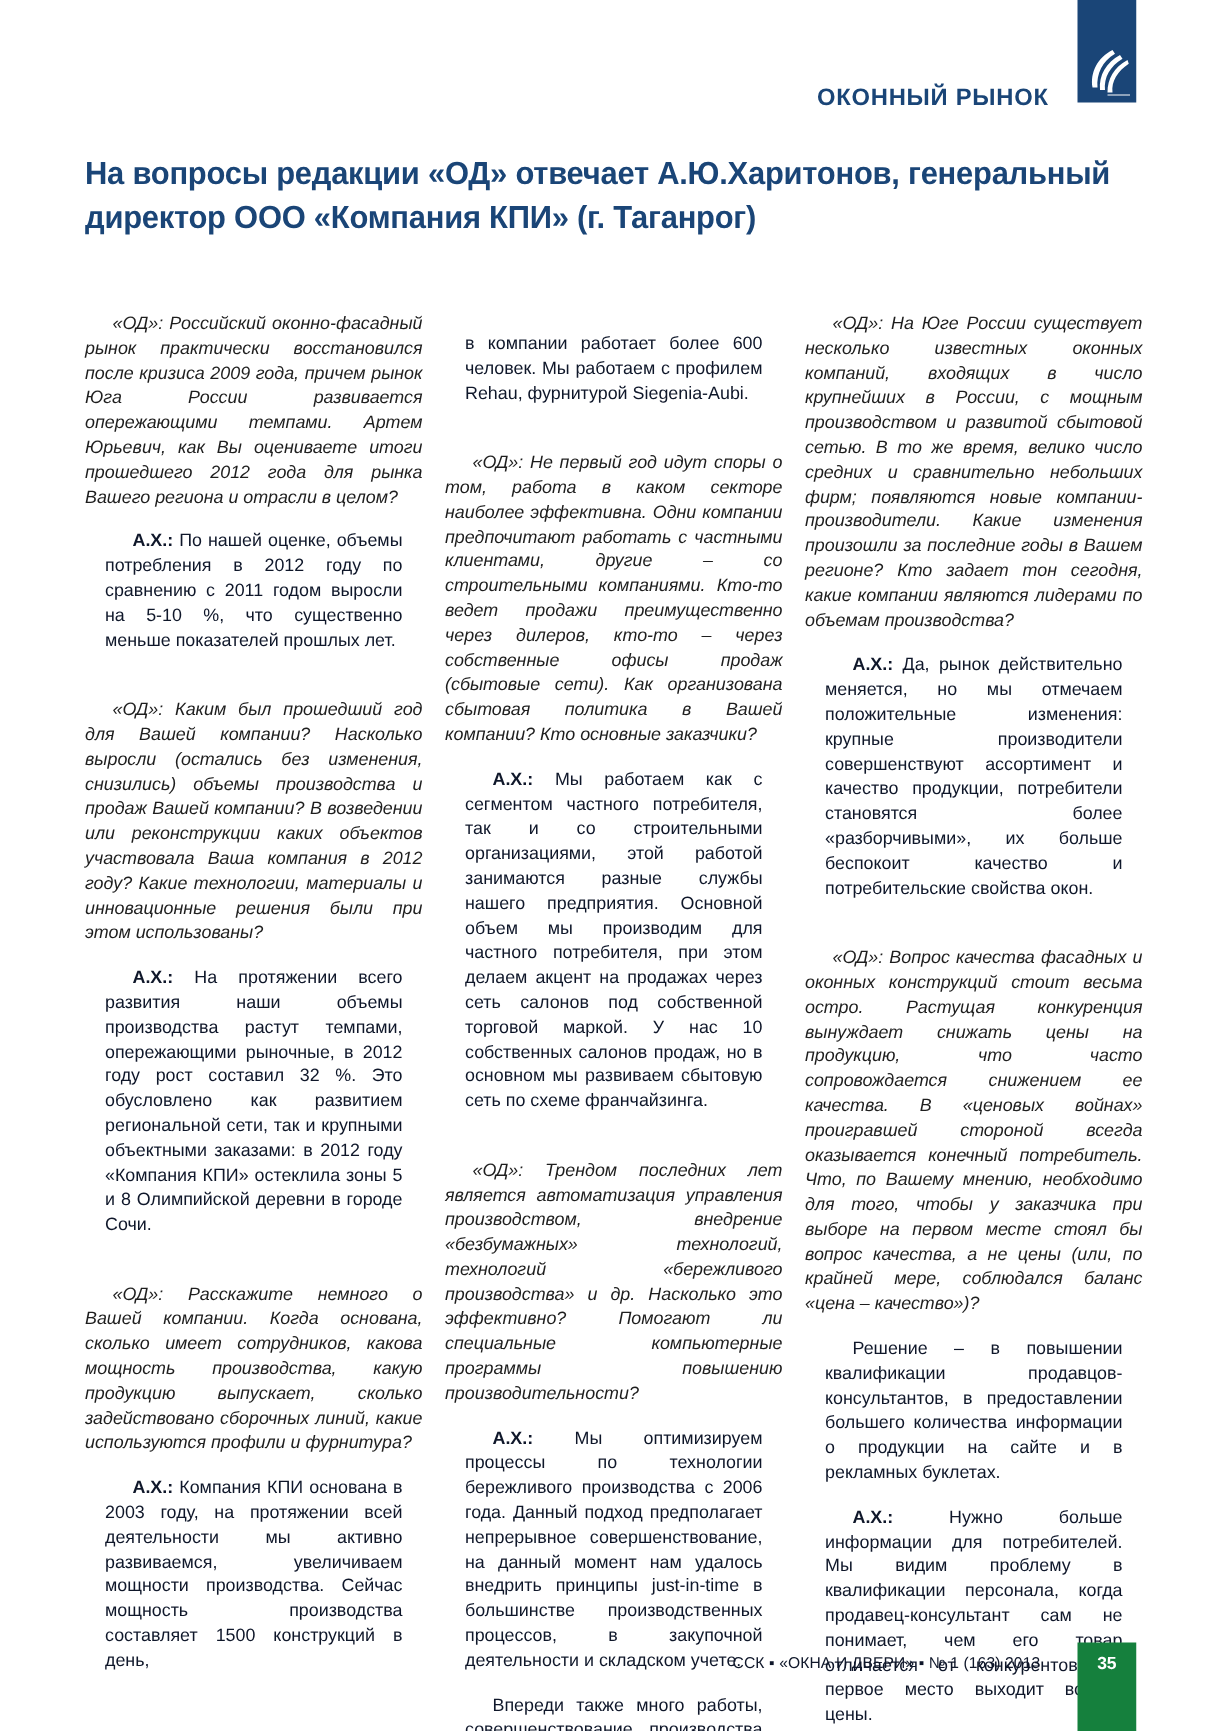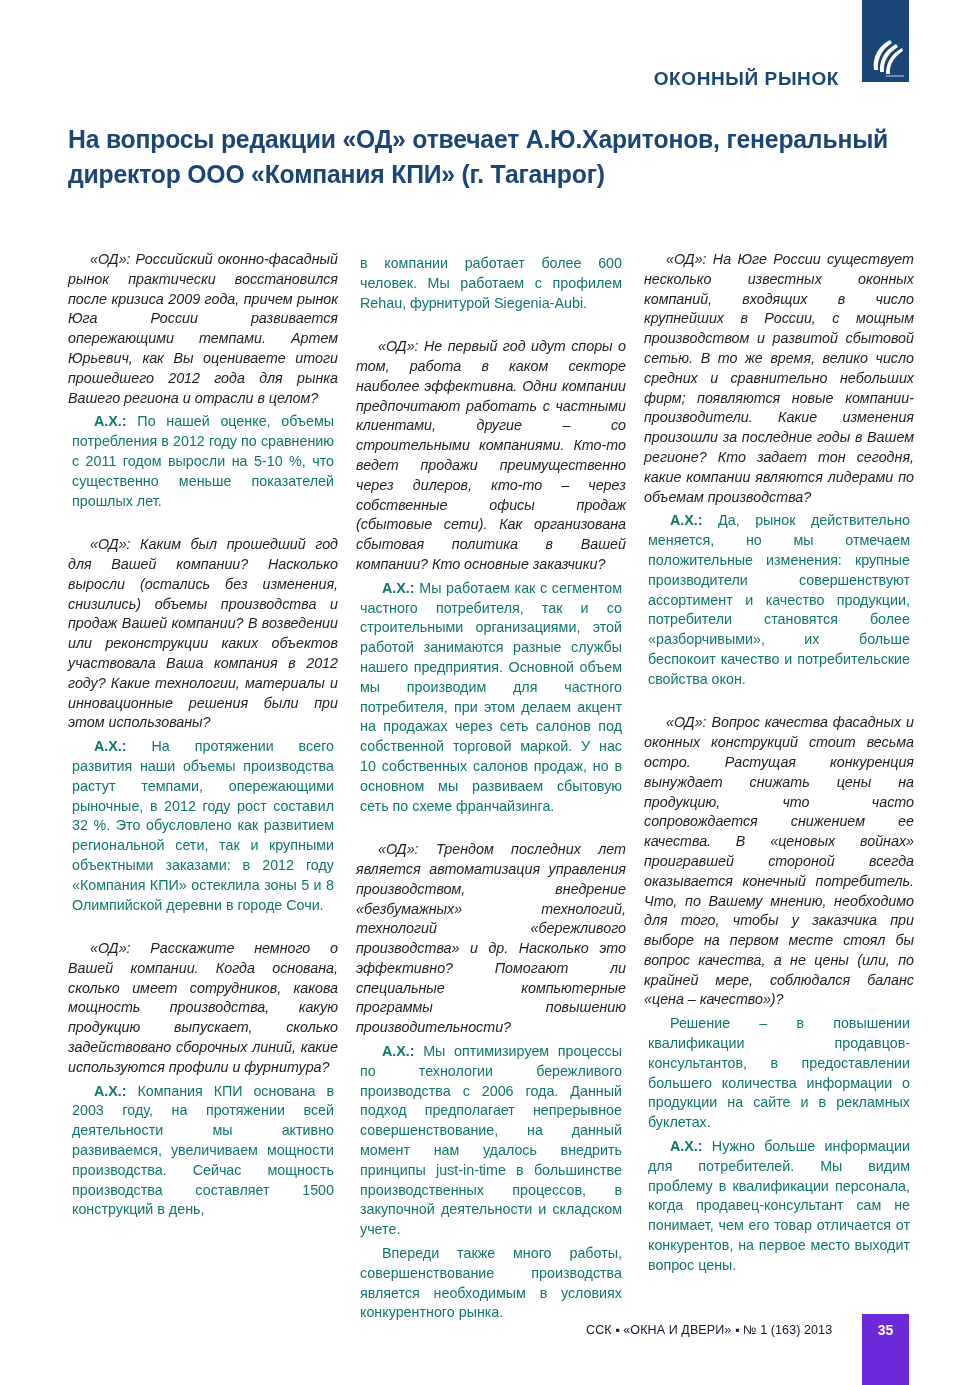--- a/index.html
+++ b/index.html
@@ -15,27 +15,27 @@
               font-family: "Liberation Sans", sans-serif; font-weight: bold; font-size: 25.5px;
               line-height: 35px; color: #1a4577; letter-spacing: -0.2px;
               transform: scaleX(0.97); transform-origin: left top; }
 
   .col { position: absolute; top: 250px; width: 270px; font-size: 14.3px; line-height: 19.8px; }
   .col-1 { left: 68px; }
   .col-2 { left: 356px; }
   .col-3 { left: 644px; }
 
   .q { margin: 0; font-weight: normal; font-style: italic; text-align: justify; text-indent: 22px; color: #1e1e1e; }
-  .a { margin: 4px; text-align: justify; text-indent: 22px; color: #0f766e; }
+  .a { margin: 16px; text-align: justify; text-indent: 22px; color: #0f172a; }
   .a.no-indent { text-indent: 0; }
   .a .speaker { font-weight: bold; }
   .gap { height: 19.8px; }
 
   .footer-text { position: absolute; left: 586px; top: 1323px; font-size: 12.5px; color: #0f172a; white-space: nowrap; letter-spacing: 0.1px; }
-  .page-box { position: absolute; left: 862px; top: 1314px; width: 47px; height: 71px; background: #6d28d9; }
+  .page-box { position: absolute; left: 862px; top: 1314px; width: 47px; height: 71px; background: #15803d; }
   .page-number { position: absolute; left: 0; right: 0; top: 8px; text-align: center; color: #ffffff;
                  font-weight: bold; font-size: 14px; }
 </style>
 </head>
 <body>
 
 <div class="top-bar"></div>
 <svg class="logo" viewBox="0 0 40 50">
   <path d="M8 40 C6 28 12 16 24 10 L26 13 C16 19 11 29 12 40 Z" fill="#ffffff"></path>
   <path d="M14 42 C13 30 19 20 30 14 L32 17 C22 23 17 32 18 42 Z" fill="#ffffff"></path>

